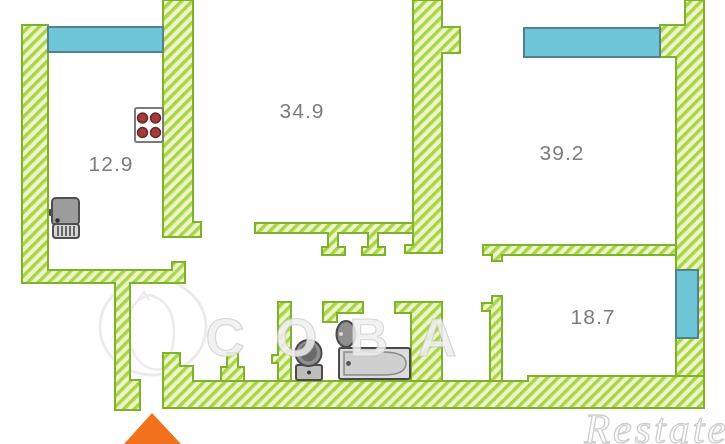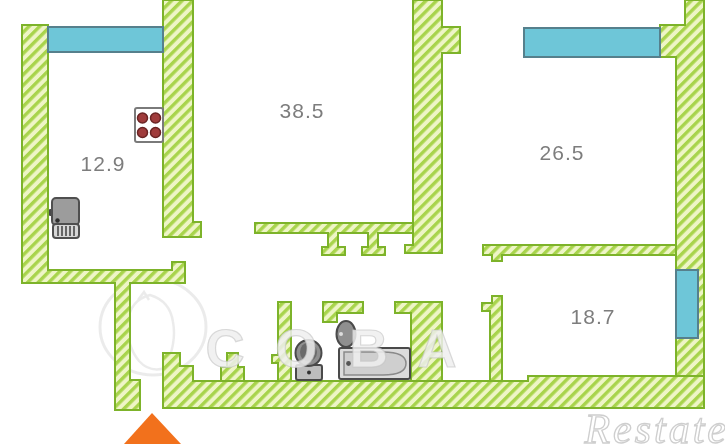--- a/index.html
+++ b/index.html
@@ -25,21 +25,21 @@
   .room-label{
     position:absolute;
     transform:translate(-50%,-50%);
     font-size:21px;
     color:var(--label_text,#7d7d7d);
     letter-spacing:1px;
     white-space:nowrap;
   }
   .wm-center{
     position:absolute;
-    left:347px;top:348px;
+    left:347px;top:337px;
     transform:translate(-50%,-50%);
     font-size:54px;
     font-weight:bold;
     letter-spacing:32px;
     color:rgba(238,238,238,0.85);
     -webkit-text-stroke:1.2px rgba(195,195,195,0.6);
     white-space:nowrap;
     pointer-events:none;
   }
   .wm-restate{
@@ -127,21 +127,21 @@
 
     <g>
       <rect x="339" y="348" width="71" height="31" rx="2" fill="#dcdcdc" stroke="#4a4a4a" stroke-width="2"></rect>
       <path d="M344,352 L383,352 Q406,352 406,363.5 Q406,375 383,375 L344,375 Z" fill="#cfcfcf" stroke="#8a8a8a" stroke-width="1.5"></path>
       <circle cx="348.5" cy="363.5" r="2.4" fill="#555555"></circle>
     </g>
 
     <polygon points="124,444 181,444 152,413" style="fill:var(--entrance,#f2711c)"></polygon>
   </svg>
 
-  <div class="room-label" style="left:103px;top:164px">12.9</div>
-  <div class="room-label" style="left:302px;top:111px">38.5</div>
-  <div class="room-label" style="left:562px;top:153px">26.5</div>
+  <div class="room-label" style="left:111px;top:164px">12.9</div>
+  <div class="room-label" style="left:302px;top:111px">34.9</div>
+  <div class="room-label" style="left:562px;top:153px">39.2</div>
   <div class="room-label" style="left:593px;top:317px">18.7</div>
 
   <div class="wm-center">СОВА</div>
   <div class="wm-restate">Restate</div>
 
 </div>
 
 </body></html>

